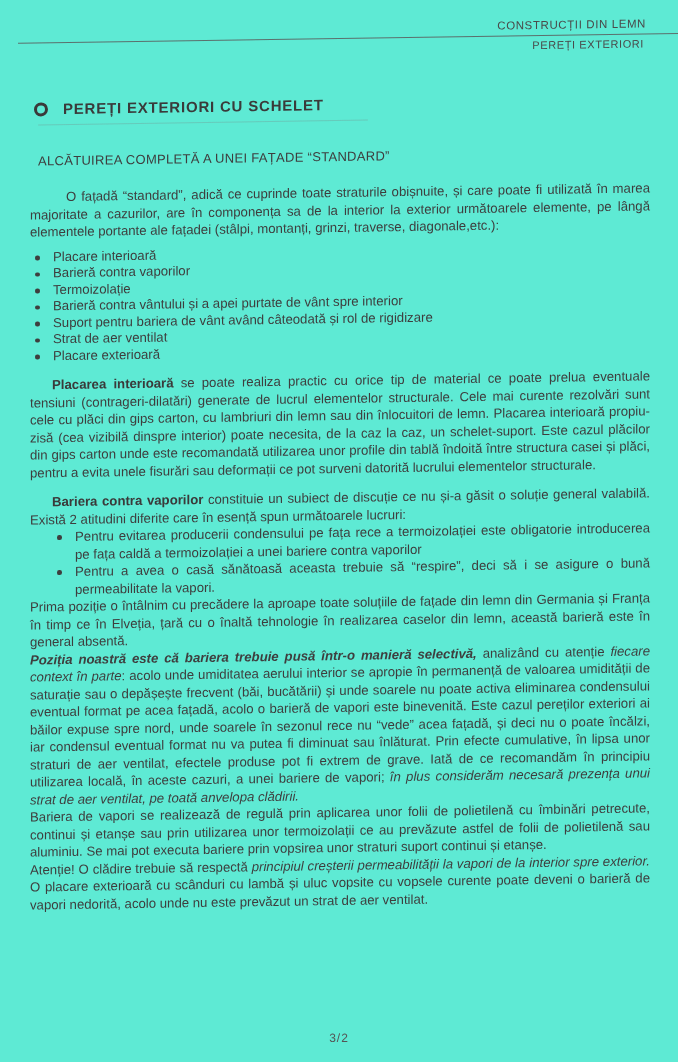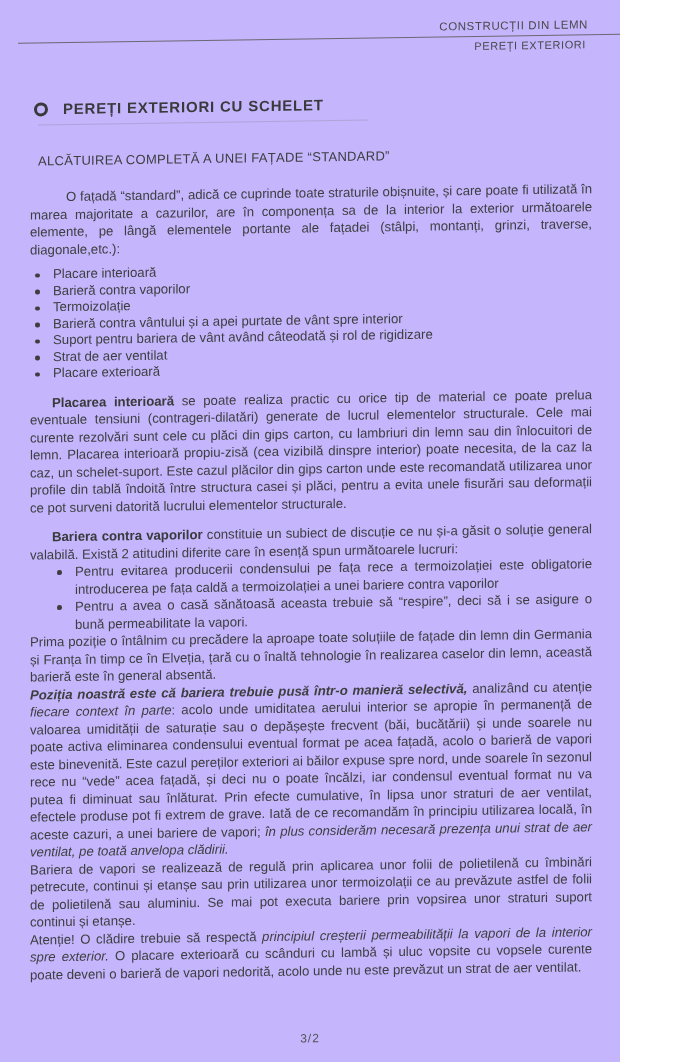--- a/index.html
+++ b/index.html
@@ -1,19 +1,19 @@
 <!DOCTYPE html>
 <html><head>
 <meta charset="utf-8">
 <style>
   html,body{margin:0;padding:0;background:#ffffff;}
   .page{
     position:relative;
-    width:620px;height:1062px;
-    background:#c4b5fd;
+    width:678px;height:1062px;
+    background:#5eead4;
     overflow:hidden;
     font-family:"Liberation Sans","DejaVu Sans",sans-serif;
     color:#3e3e3e;
   }
   .scan{
     position:absolute;inset:0;
     transform:skewY(-0.85deg);
     transform-origin:0 55%;
   }
   

